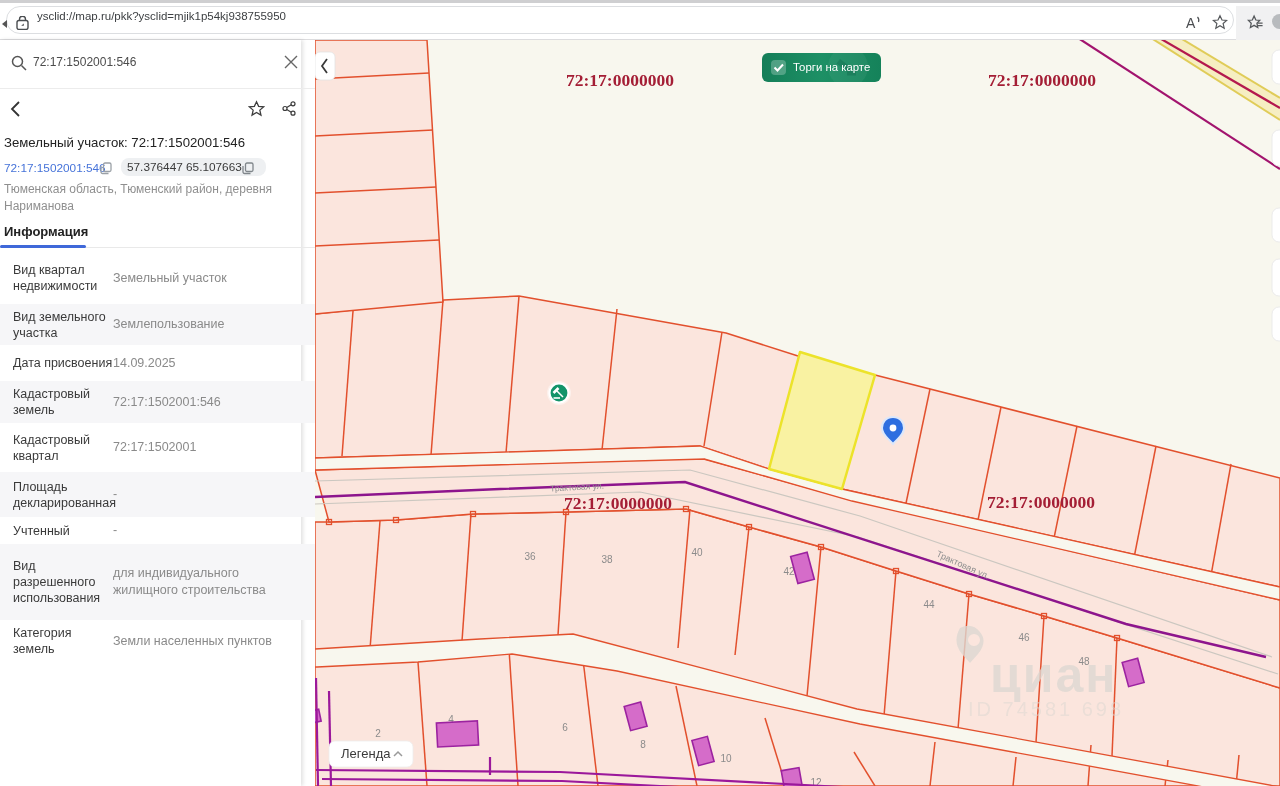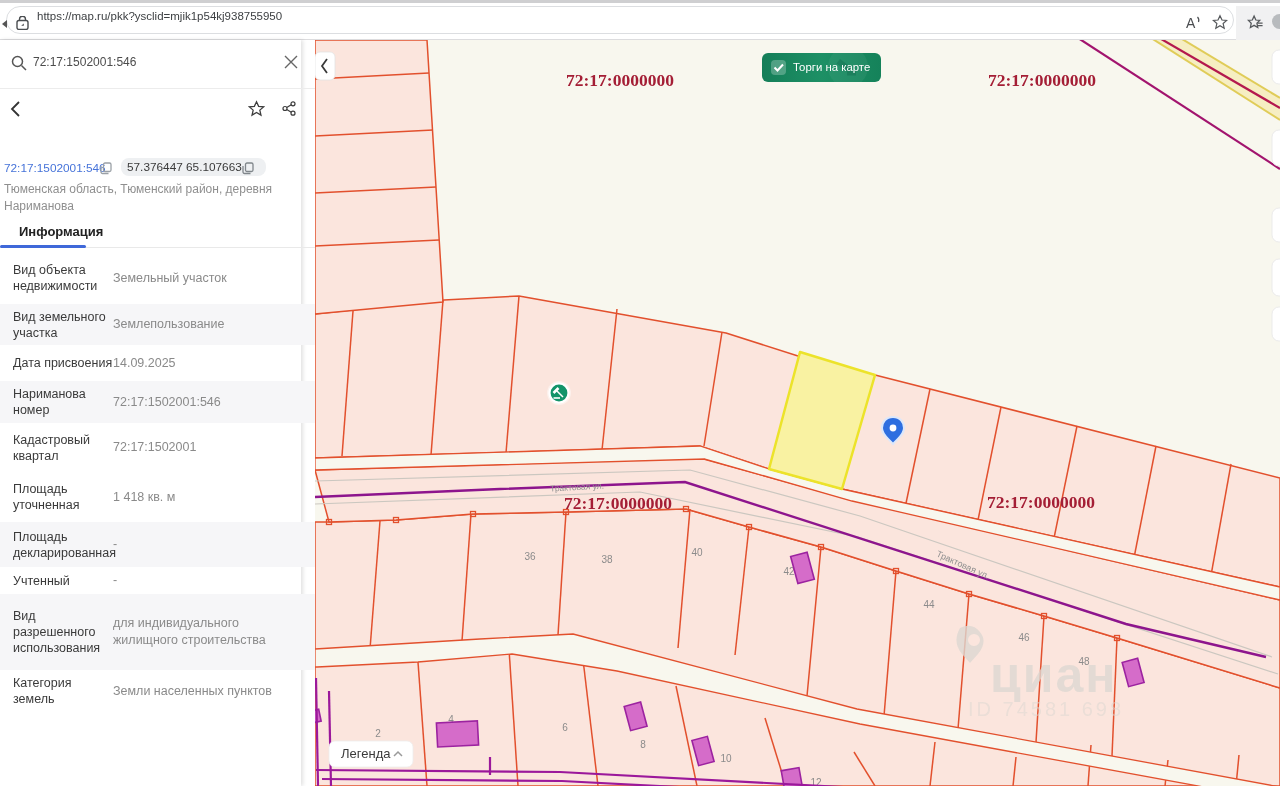--- a/index.html
+++ b/index.html
@@ -8,21 +8,21 @@
 .pill{position:absolute;left:6px;top:3px;width:1228px;height:28px;background:#fff;border:1px solid #dcdee1;border-radius:14px}
 .url{position:absolute;left:37px;top:7px;font-size:11.5px;color:#3d4043}
 .tbicon{position:absolute;top:6px;color:#4a4d50}
 .sidebar{position:absolute;left:0;top:40px;width:301px;height:746px;background:#fff;box-shadow:2px 0 4px rgba(0,0,0,.12);z-index:5}
 .srow{position:absolute;left:0;top:0;width:315px;height:49px;border-bottom:1px solid #ececec}
 .query{position:absolute;left:33px;top:15px;font-size:12px;color:#4c4c4c}
 .title{position:absolute;left:4px;top:95px;font-size:13.2px;color:#222;width:310px;white-space:nowrap}
 .link{position:absolute;left:4px;top:121px;font-size:11.8px;color:#4673d9}
 .chip{position:absolute;left:121px;top:118px;height:18px;background:#eef0f2;border-radius:8px;font-size:11.8px;color:#3a3a3a;padding:2px 24px 0 6px}
 .addr{position:absolute;left:4px;top:141px;width:292px;font-size:12px;line-height:16.5px;color:#8f8f8f}
-.tab{position:absolute;left:19px;top:184px;font-size:13px;font-weight:bold;color:#222}
+.tab{position:absolute;left:4px;top:184px;font-size:13px;font-weight:bold;color:#222}
 .tabu{position:absolute;left:0px;top:205px;width:86px;height:3px;background:#3f68d9;border-radius:2px;z-index:2}
 .tabline{position:absolute;left:0;top:207px;width:315px;height:1px;background:#e9e9e9}
 .tbl{position:absolute;left:0;top:212px;width:315px}
 .trow{display:flex;align-items:center}
 .trow.g{background:#f6f6f8}
 .lab{width:100px;margin-left:13px;font-size:12.5px;line-height:16px;color:#3a3a3a}
 .val{width:182px;font-size:12.5px;line-height:17px;color:#8a8a8a}
 .map{position:absolute;left:315px;top:40px;width:965px;height:746px}
 </style></head>
 <body>
@@ -30,21 +30,21 @@
  <div class="tbright"></div>
  <div class="pill"></div>
  <svg style="position:absolute;left:2px;top:17px" width="6" height="8">
       <path d="M5 0 L0 4 L5 8 Z" fill="#555"></path>
     </svg>
  <svg style="position:absolute;left:16px;top:13px" width="13" height="14" viewBox="0 0 13 14">
       <rect x="1" y="4.5" width="11" height="9" rx="2" fill="none" stroke="#4a4d50" stroke-width="1.4"></rect>
       <path d="M3.5 4.5 V3.2 A3 3 0 0 1 9.5 3.2 V4.5" fill="none" stroke="#4a4d50" stroke-width="1.4"></path>
       <path d="M5.2 9.8 L7.8 9.8 L7.8 7.4 Z" fill="#4a4d50"></path>
     </svg>
- <span class="url">https://map.ru/pkk?ysclid=mjik1p54kj938755950</span>
+ <span class="url">ysclid://map.ru/pkk?ysclid=mjik1p54kj938755950</span>
  <svg class="tbicon" style="left:1186px;top:12px" width="16" height="15" viewBox="0 0 16 15">
       <text x="0" y="13" font-size="14" fill="#4a4d50" font-family="Liberation Sans">A</text>
       <path d="M11.5 2 Q13.5 4 12.5 7" fill="none" stroke="#4a4d50" stroke-width="1.2"></path>
     </svg>
  <svg class="tbicon" style="left:1212px;top:11px" width="16" height="16" viewBox="0 0 24 24">
       <path d="M12 2.5 L15 9 L22 9.7 L16.7 14.3 L18.3 21.3 L12 17.6 L5.7 21.3 L7.3 14.3 L2 9.7 L9 9 Z" fill="none" stroke="#55585b" stroke-width="1.8"></path>
     </svg>
  <svg class="tbicon" style="left:1247px;top:11px" width="17" height="17" viewBox="0 0 24 24">
       <path d="M10 3 L12.5 8.5 L18 9 L14 13 L15.2 19 L10 16 L4.8 19 L6 13 L2 9 L7.5 8.5 Z" fill="none" stroke="#55585b" stroke-width="1.8"></path>
       <path d="M15 13 L22 13 M15 16.5 L22 16.5" stroke="#55585b" stroke-width="1.8"></path>
@@ -67,58 +67,55 @@
     </svg>
  <svg style="position:absolute;left:248px;top:60px" width="17" height="17" viewBox="0 0 24 24">
       <path d="M12 2.5 L15 9 L22 9.7 L16.7 14.3 L18.3 21.3 L12 17.6 L5.7 21.3 L7.3 14.3 L2 9.7 L9 9 Z" fill="none" stroke="#3c3c3c" stroke-width="1.8"></path>
     </svg>
  <svg style="position:absolute;left:281px;top:60px" width="16" height="17" viewBox="0 0 24 24">
       <circle cx="18" cy="5" r="3" fill="none" stroke="#3c3c3c" stroke-width="1.8"></circle>
       <circle cx="6" cy="12" r="3" fill="none" stroke="#3c3c3c" stroke-width="1.8"></circle>
       <circle cx="18" cy="19" r="3" fill="none" stroke="#3c3c3c" stroke-width="1.8"></circle>
       <path d="M8.6 10.5 L15.4 6.5 M8.6 13.5 L15.4 17.5" stroke="#3c3c3c" stroke-width="1.8"></path>
     </svg>
+ <div class="title">Земельный участок: 72:17:1502001:546</div>
  <span class="link">72:17:1502001:546</span>
  <svg style="position:absolute;left:100px;top:122px" width="12" height="13" viewBox="0 0 12 13">
       <rect x="3.5" y="1" width="7.5" height="8.5" rx="1.5" fill="none" stroke="#9aa0a6" stroke-width="1.3"></rect>
       <path d="M8.5 11.5 H2.5 A1.5 1.5 0 0 1 1 10 V4" fill="none" stroke="#9aa0a6" stroke-width="1.3"></path>
     </svg>
  <span class="chip">57.376447 65.107663</span>
  <svg style="position:absolute;left:242px;top:122px" width="12" height="13" viewBox="0 0 12 13">
       <rect x="3.5" y="1" width="7.5" height="8.5" rx="1.5" fill="none" stroke="#80868b" stroke-width="1.3"></rect>
       <path d="M8.5 11.5 H2.5 A1.5 1.5 0 0 1 1 10 V4" fill="none" stroke="#80868b" stroke-width="1.3"></path>
     </svg>
  <div class="addr">Тюменская область, Тюменский район, деревня<br>Нариманова</div>
  <div class="tab">Информация</div>
  <div class="tabu"></div>
     <div class="tabline"></div>
  <div class="tbl">
   <div class="trow" style="min-height:52px">
-        <div class="lab">Вид объекта недвижимости</div>
+        <div class="lab">Вид квартал недвижимости</div>
         <div class="val">Земельный участок</div>
       </div>
   <div class="trow g" style="min-height:41px">
         <div class="lab">Вид земельного участка</div>
         <div class="val">Землепользование</div>
       </div>
   <div class="trow" style="min-height:36px">
         <div class="lab">Дата присвоения</div>
         <div class="val">14.09.2025</div>
       </div>
   <div class="trow g" style="min-height:42px">
-        <div class="lab">Нариманова номер</div>
+        <div class="lab">Кадастровый земель</div>
         <div class="val">72:17:1502001:546</div>
       </div>
   <div class="trow" style="min-height:49px">
         <div class="lab">Кадастровый квартал</div>
         <div class="val">72:17:1502001</div>
-      </div>
-  <div class="trow" style="min-height:50px">
-        <div class="lab">Площадь уточненная</div>
-        <div class="val">1 418 кв. м</div>
       </div>
   <div class="trow g" style="min-height:45px">
         <div class="lab">Площадь декларированная</div>
         <div class="val">-</div>
       </div>
   <div class="trow" style="min-height:27px">
         <div class="lab">Учтенный</div>
         <div class="val">-</div>
       </div>
   <div class="trow g" style="min-height:76px">

